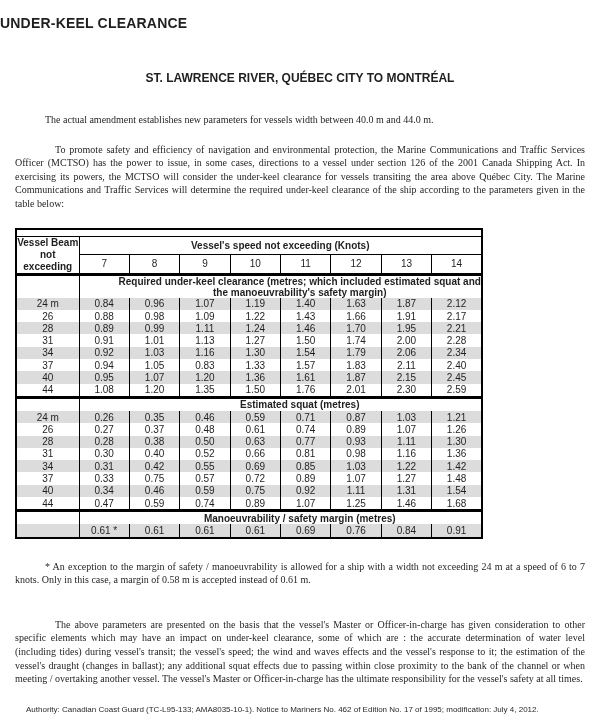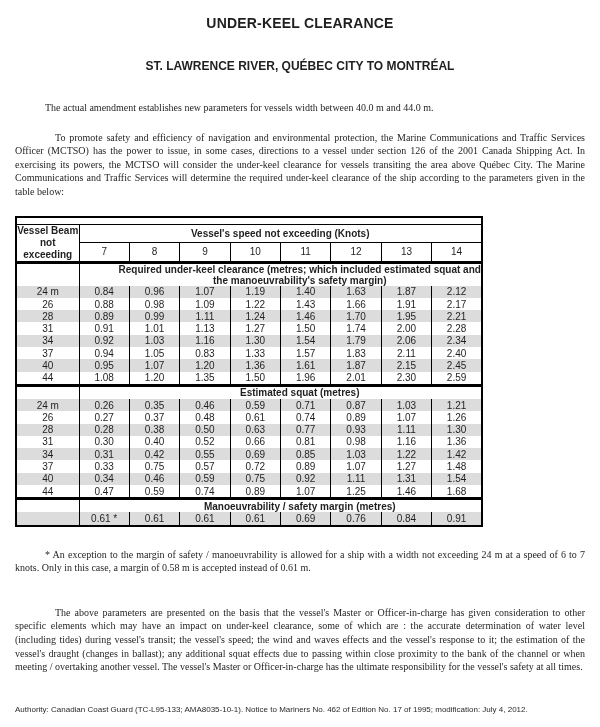--- a/index.html
+++ b/index.html
@@ -6,24 +6,24 @@
   body{
     width:600px;height:727px;
     background:#ffffff;
     font-family:"Liberation Sans",sans-serif;
     color:#1f1f1f;
     position:relative;
     overflow:hidden;
   }
   .doc-title{
     margin:0;padding-top:15px;
-    text-align:center;font-size:14px;font-weight:bold;letter-spacing:.2px;
+    font-size:14px;font-weight:bold;letter-spacing:.2px;
   }
   .doc-subtitle{
-    margin:4px;padding-top:24px;
+    margin:16px;padding-top:24px;
     text-align:center;font-size:12px;font-weight:bold;
   }
   .para{
     font-size:10px;line-height:13.6px;
     margin:16px 15px;text-align:justify;font-family:Liberation Serif, serif;
   }
   #para-amendment{margin-top:28px;text-indent:30px;text-align:left;}
   #para-intro{margin-top:15px;text-indent:40px;}
   #para-footnote{margin-top:21px;text-indent:30px;}
   #para-responsibility{margin-top:31px;text-indent:40px;}
@@ -54,21 +54,21 @@
   td.speed-group{
     font-weight:bold;font-size:10.5px;height:14px;
     border-bottom:1px solid #000;
   }
   td.speed-cell{font-size:10.5px;height:13px;}
   tr.section-header-row td{border-top:3px solid #000;padding-left:39px;}
   td.section-title{font-weight:bold;font-size:9.5px;height:13px;}
   tr.data-row td{height:12.3px;}
   tr.data-row.shade td{background:#dcdcdc;}
   .doc-footer{
-    position:absolute;left:15px;top:705px;width:570px;
+    position:absolute;left:26px;top:705px;width:570px;
     font-size:8px;color:#2a2a2a;
   }
 </style>
 </head>
 <body>
 
 <div>
 
   <h1 class="doc-title">UNDER-KEEL CLEARANCE</h1>
   <h2 class="doc-subtitle">ST. LAWRENCE RIVER, QUÉBEC CITY TO MONTRÉAL</h2>
@@ -188,21 +188,21 @@
           <td>1.87</td>
           <td>2.15</td>
           <td>2.45</td>
         </tr>
         <tr class="data-row">
           <td>44</td>
           <td>1.08</td>
           <td>1.20</td>
           <td>1.35</td>
           <td>1.50</td>
-          <td>1.96</td>
+          <td>1.76</td>
           <td>2.01</td>
           <td>2.30</td>
           <td>2.59</td>
         </tr>
         <tr class="section-header-row">
           <td></td>
           <td colspan="8" class="section-title">Estimated squat (metres)</td>
         </tr>
         <tr class="data-row shade">
           <td>24 m</td>

